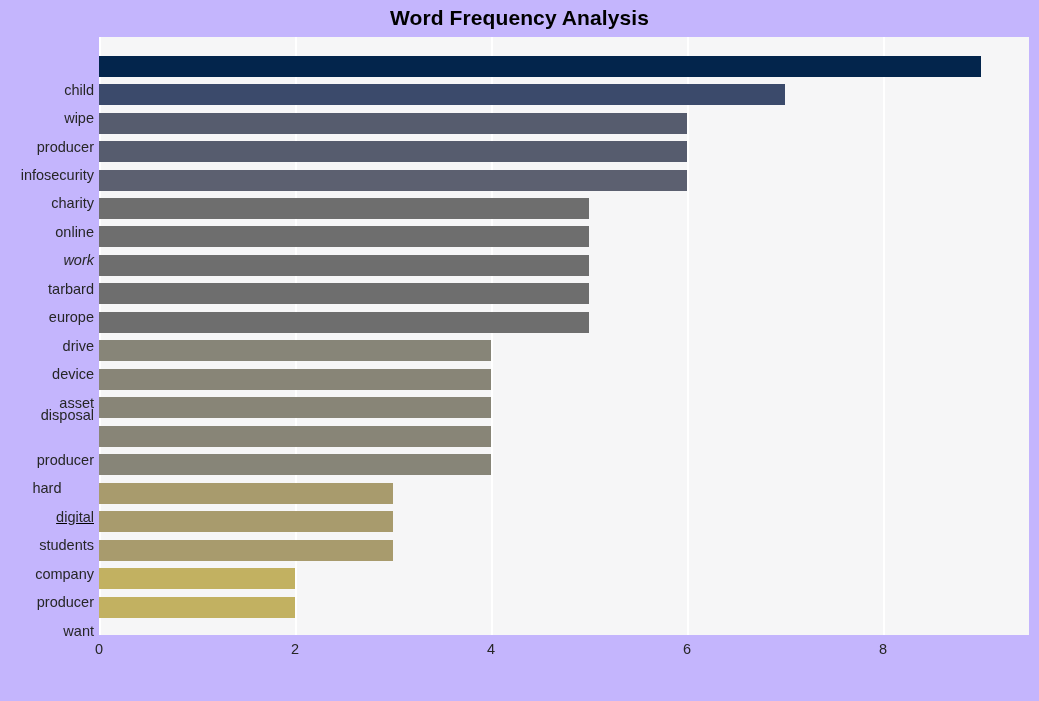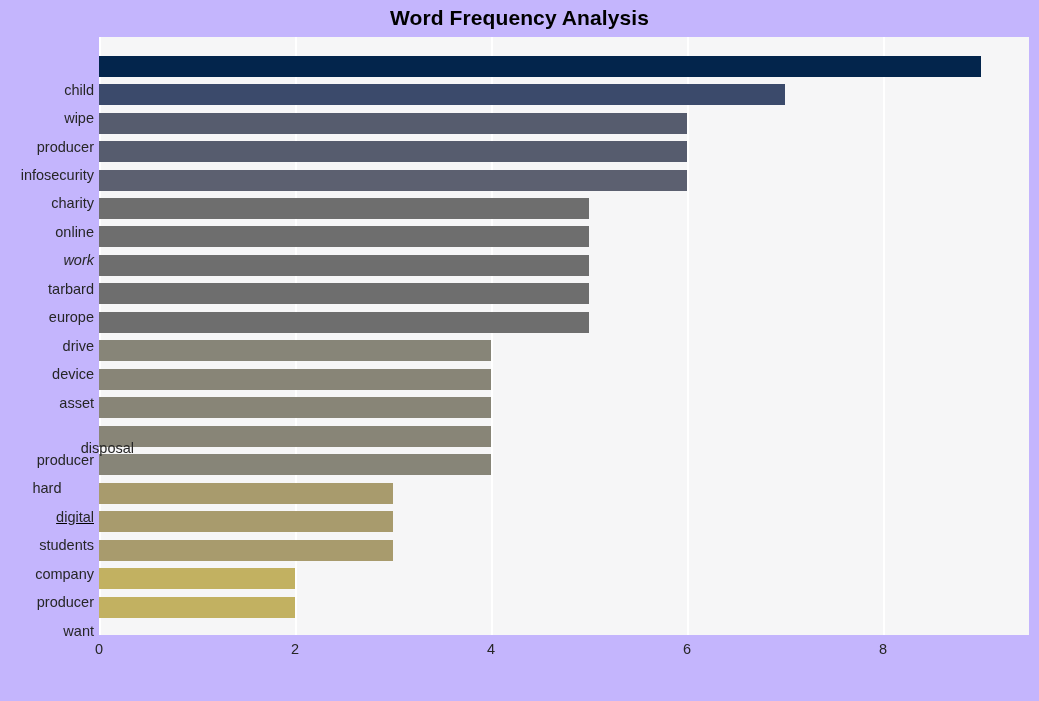--- a/index.html
+++ b/index.html
@@ -234,21 +234,21 @@
       </div>
       <div class="ylabel-row" style="top: 271.093px;">
         <span>drive</span>
       </div>
       <div class="ylabel-row" style="top: 299.57px;">
         <span>device</span>
       </div>
       <div class="ylabel-row" style="top: 328.046px;">
         <span>asset</span>
       </div>
-      <div class="ylabel-row" style="top: 373px; padding-left: 40px;">
+      <div class="ylabel-row" style="top: 340px;">
         <span>disposal</span>
       </div>
       <div class="ylabel-row" style="top: 384.998px;">
         <span>producer</span>
       </div>
       <div class="ylabel-row" style="top: 413.474px; justify-content: center;">
         <span>hard</span>
       </div>
       <div class="ylabel-row" style="top: 441.95px; text-decoration: underline;">
         <span>digital</span>

